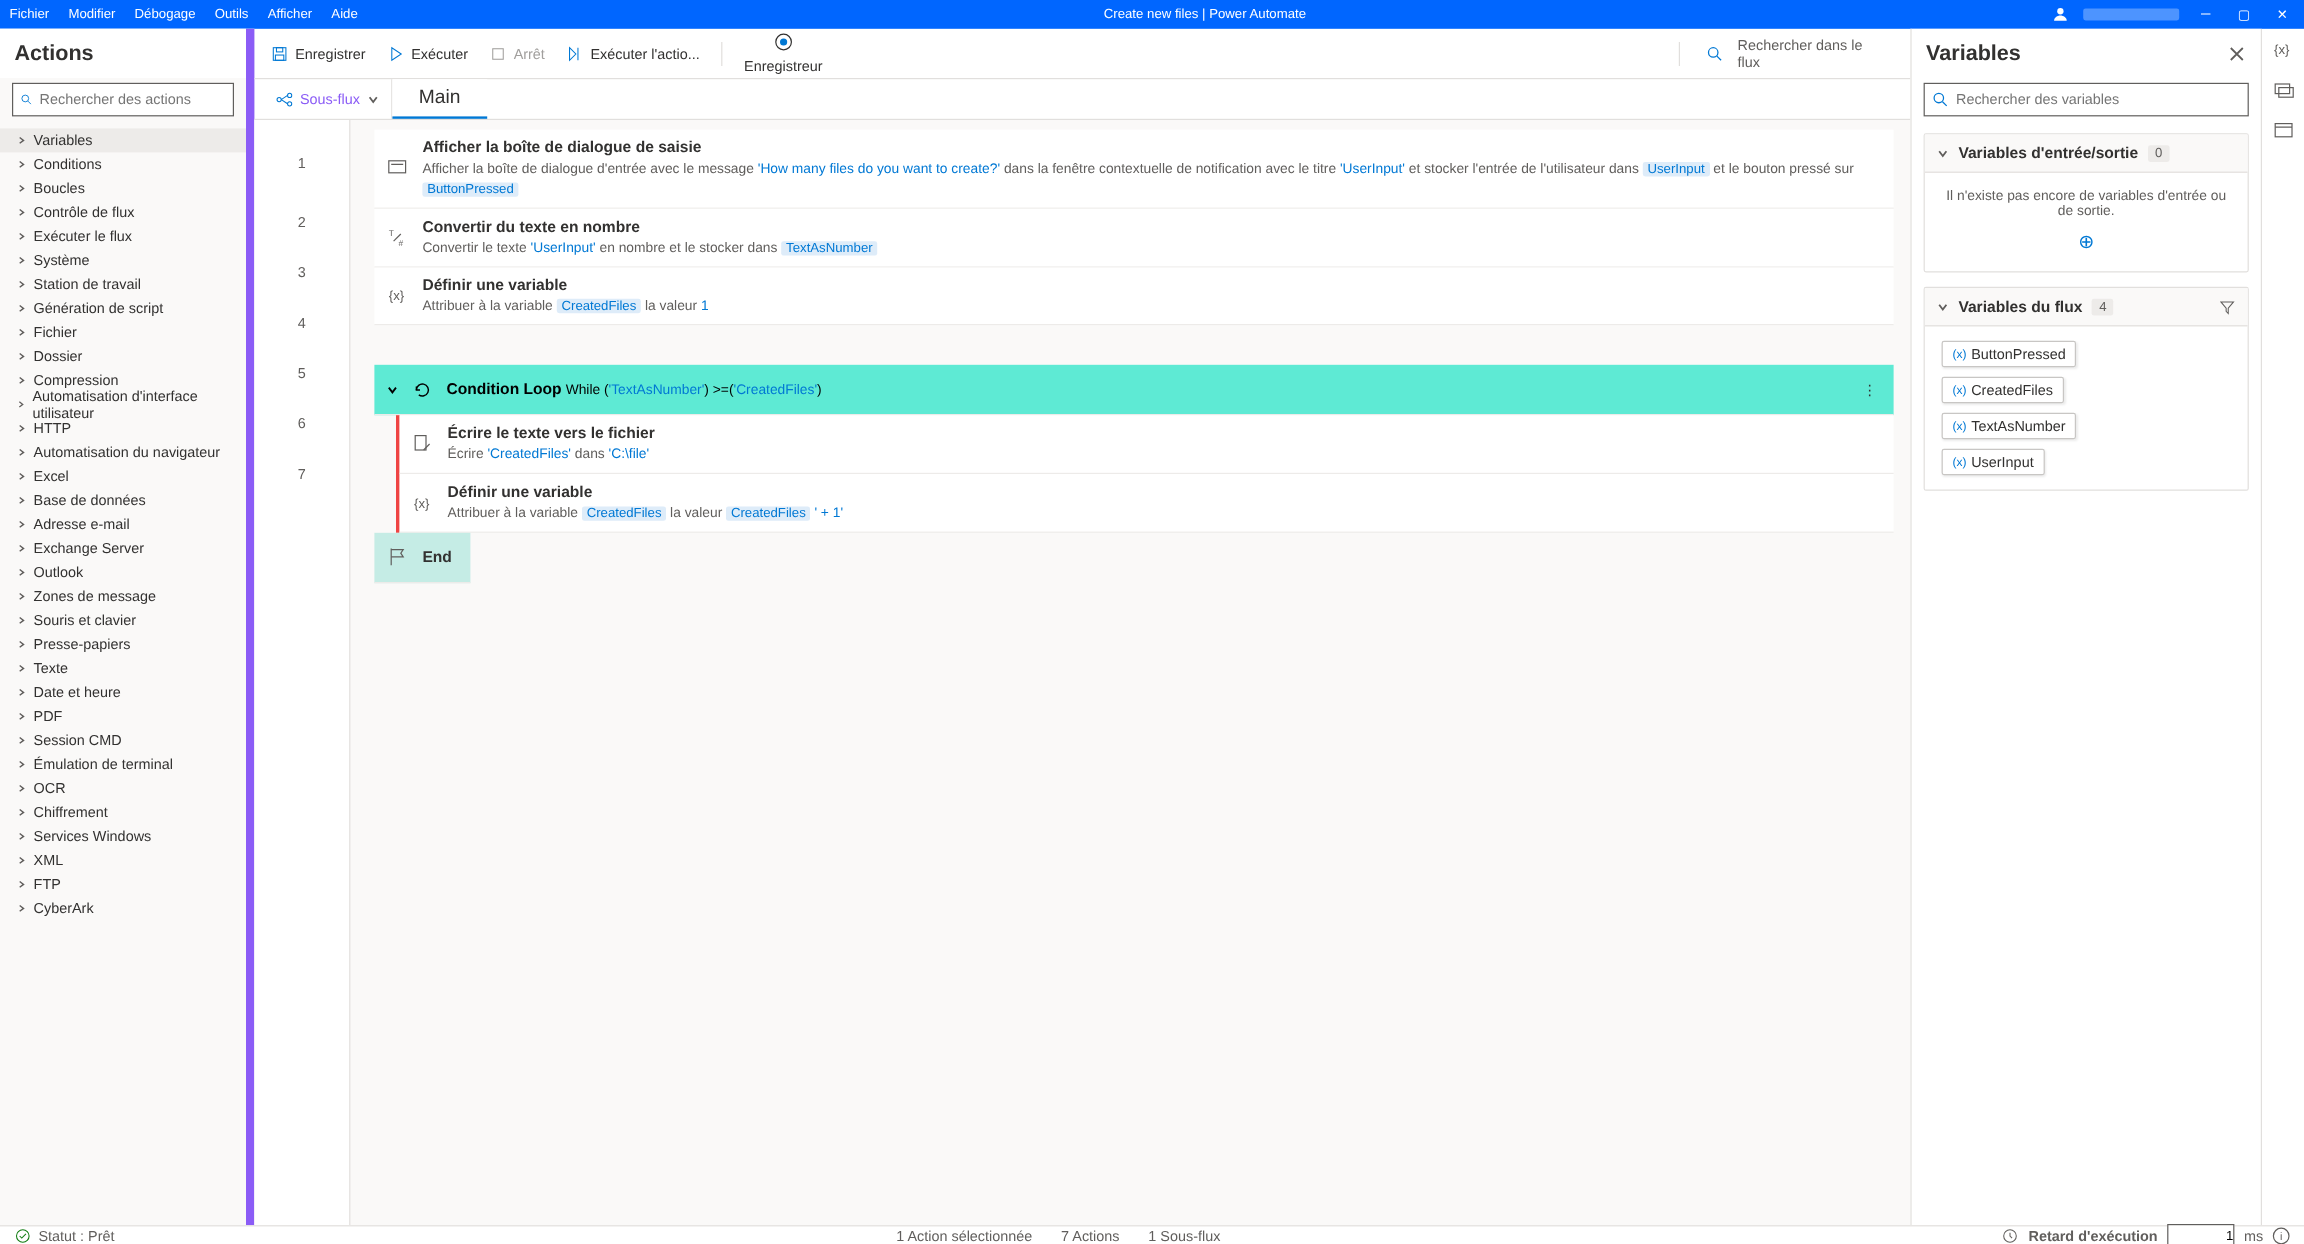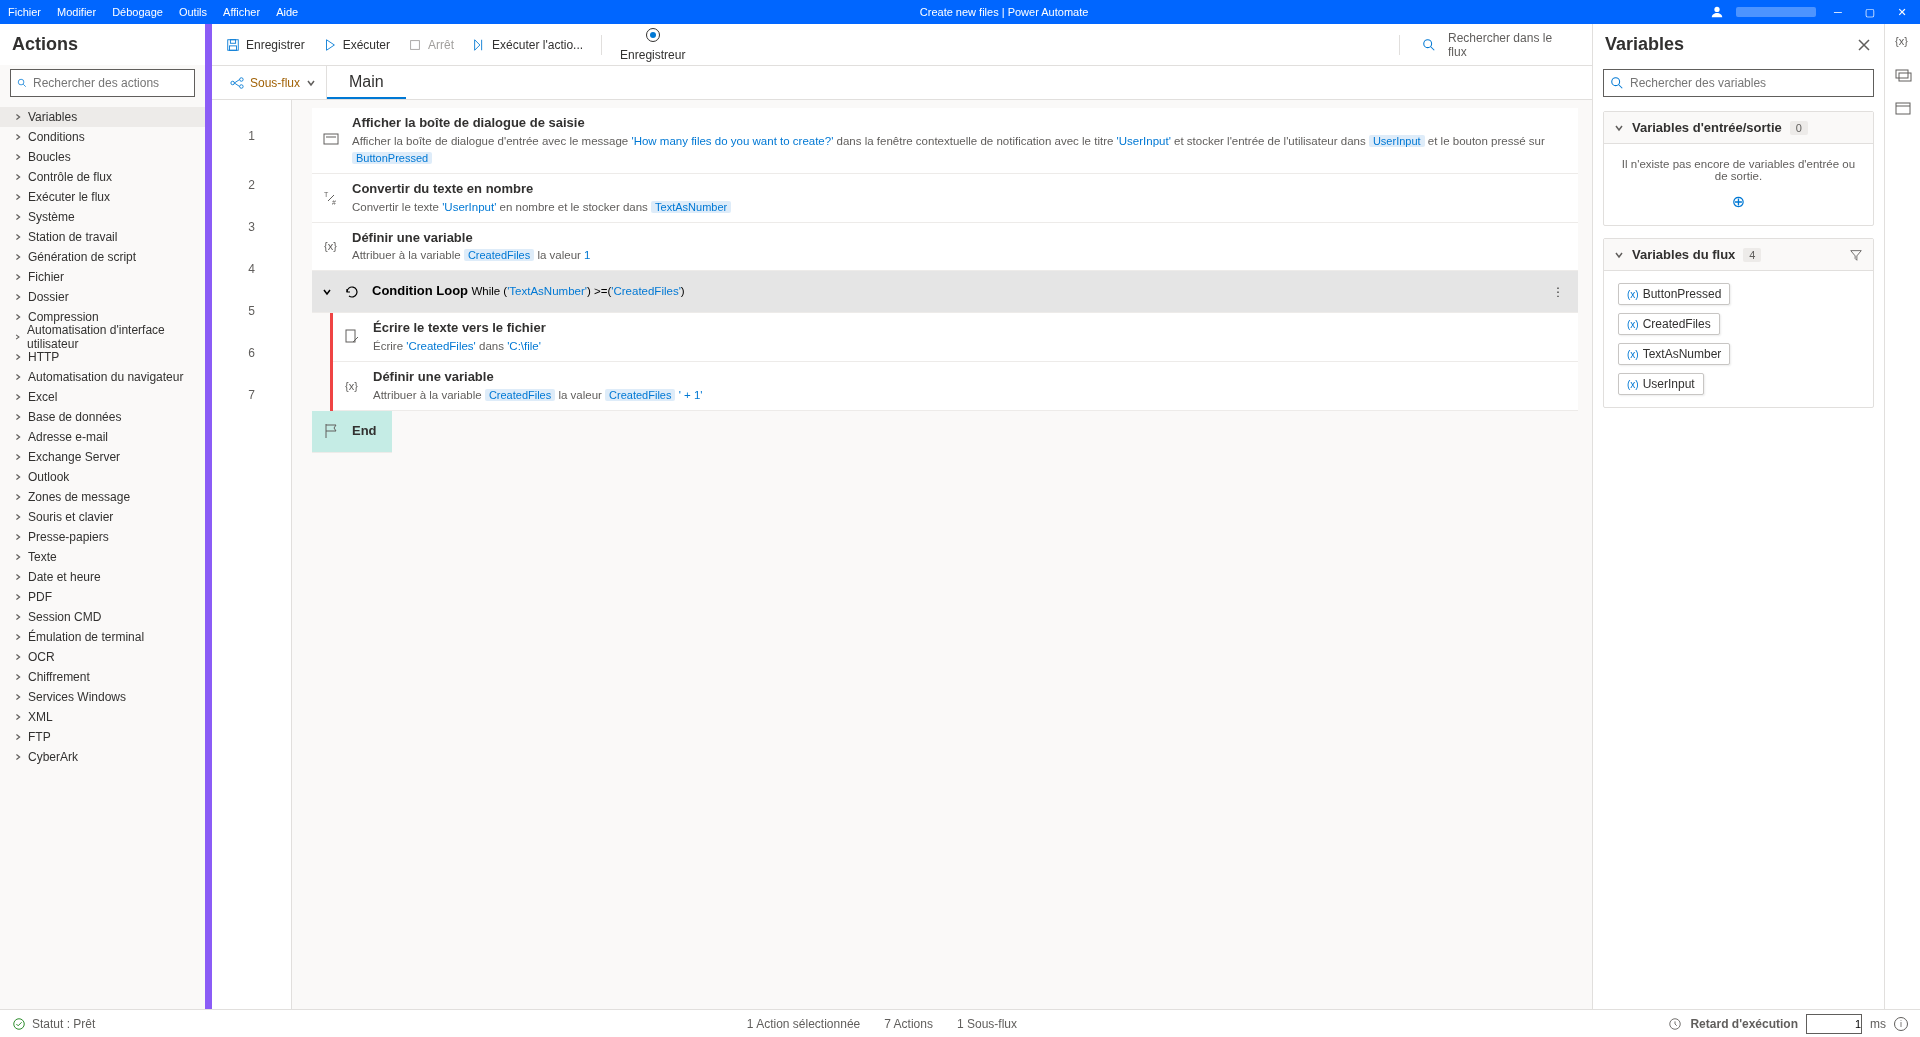--- a/index.html
+++ b/index.html
@@ -36,39 +36,39 @@
 .toolbar-icon { width: 14px; height: 14px; color: #0078d4; }
 .toolbar-sep { width: 1px; height: 20px; background: #e1dfdd; }
 .toolbar-radio { display:flex; align-items:center; gap:6px;flex-direction:column;}
 .radio-circle { width:14px; height:14px; border:1px solid #323130; border-radius:50%; display:flex; align-items:center; justify-content:center;}
 .radio-dot { width:6px; height:6px; background:#0078d4; border-radius:50%; }
 .toolbar-spacer { flex:1; }
 .toolbar-search { width: 160px; height: 28px; display:flex; align-items:center; gap:6px; color:#605e5c; padding: 0 4px; }
 
 
 .tabs-bar { height: 34px; border-bottom: 1px solid #e1dfdd; display: flex; align-items: stretch; padding-left: 8px; }
-.subflow-btn { display:flex; align-items:center; gap:6px; padding: 0 10px; font-size:12px; color:#a16207; cursor:pointer; border-right:1px solid #e1dfdd;}
+.subflow-btn { display:flex; align-items:center; gap:6px; padding: 0 10px; font-size:12px; color:#8b5cf6; cursor:pointer; border-right:1px solid #e1dfdd;}
 .tab { display:flex; align-items:center; padding: 0 22px; font-size:16px; cursor:pointer; border-bottom: 2px solid transparent; }
 .tab.active { border-bottom-color: #0078d4; color:#323130; background:#fff;}
 
 
 .flow-area { flex:1; overflow-y:auto; display:flex; background:#faf9f8; }
 .gutter { width: 80px; border-right: 1px solid #e1dfdd; padding-top: 8px; background:#fff;}
 .gutter-num { height: 56px; display:flex; align-items:center; justify-content:center; font-size:12px; color:#605e5c; }
 .gutter-num.short { height: 42px; }
 .steps { flex:1; padding: 8px 14px 8px 20px; }
 .step { min-height: 56px; border-bottom: 1px solid #edebe9; display:flex; align-items:center; gap: 12px; padding: 6px 10px; background:#fff;}
 .step.short { min-height: 42px; }
 .step-icon { width: 18px; height: 18px; flex-shrink:0; color:#605e5c;}
 .step-body { flex:1; font-size: 12px; line-height: 1.45; }
 .step-title { font-weight: 600; font-size: 13px; color:#323130; }
 .step-desc { color: #605e5c; font-size:11.5px; }
 .token { background: #deecf9; color: #0078d4; padding: 0 4px; border-radius: 2px; font-size:11px; }
 .token-q { color: #0078d4; }
-.step.selected { background: #e5e5e5; }
+.step.selected { background: #5eead4; margin-top: 33px; }
 .step.selected .step-title { color:#000; display:inline; font-weight:600;}
 .step.selected .step-desc { color:#000; display:inline;}
 .step.end { background: #c5ece5; }
 .step-nested { margin-left: 18px; border-left: 3px solid #ef4444; }
 .step-nested .step { background:#fff; }
 .collapse-chev { width:10px; height:10px; cursor:pointer;}
 .loop-icon { width:16px; height:16px;}
 .more-dots { margin-left:auto; cursor:pointer; padding:0 4px;}
 
 
@@ -84,21 +84,21 @@
 .var-chip { display:inline-flex; align-items:center; gap:4px; background:#fff; border:1px solid #c8c6c4; border-radius:2px; padding:3px 8px; margin:4px; font-size:12px; cursor:pointer; box-shadow: 1px 1px 2px rgba(0,0,0,0.08);}
 .var-chip-icon { color:#0078d4; font-size:10px;}
 .filter-icon { margin-left:auto; cursor:pointer;}
 .var-chips-container { padding: 8px 10px; text-align:left;}
 
 
 .rail { width: 36px; border-left:1px solid #e1dfdd; padding-top:8px; display:flex; flex-direction:column; align-items:center; gap:16px;}
 .rail-icon { width:18px; height:18px; cursor:pointer; color:#605e5c;}
 
 
-.status-bar { height: 28px; border-top:1px solid #e1dfdd; display:flex; align-items:center; padding: 0 12px; font-size:12px; color:#605e5c; }
+.status-bar { height: 16px; border-top:1px solid #e1dfdd; display:flex; align-items:center; padding: 0 12px; font-size:12px; color:#605e5c; }
 .status-left { display:flex; align-items:center; gap:6px; }
 .status-check { color: #107c10; width:14px; height:14px; }
 .status-center { flex:1; display:flex; justify-content:center; gap:24px;}
 .status-right { display:flex; align-items:center; gap:8px;}
 .delay-input { width:56px; height:20px; border:1px solid #605e5c; text-align:center; font-size:11px;padding-left:48px;}
 .info-circle { width:14px; height:14px; border:1px solid #605e5c; border-radius:50%; display:flex; align-items:center; justify-content:center; font-size:9px;}
 
 svg { display:block; }
 </style>
 </head>

